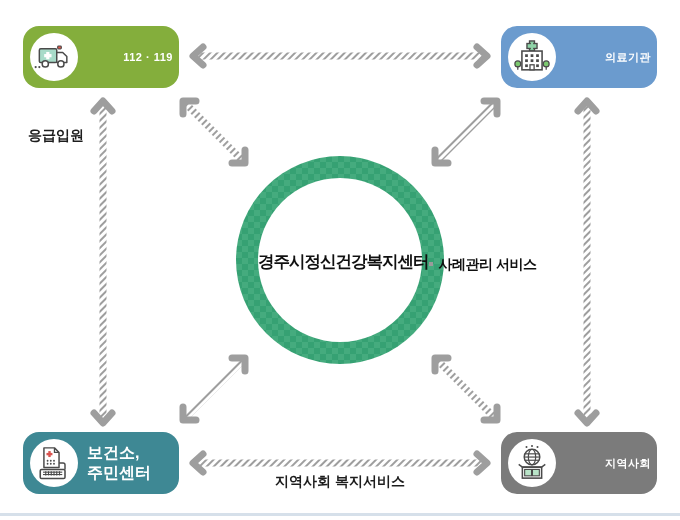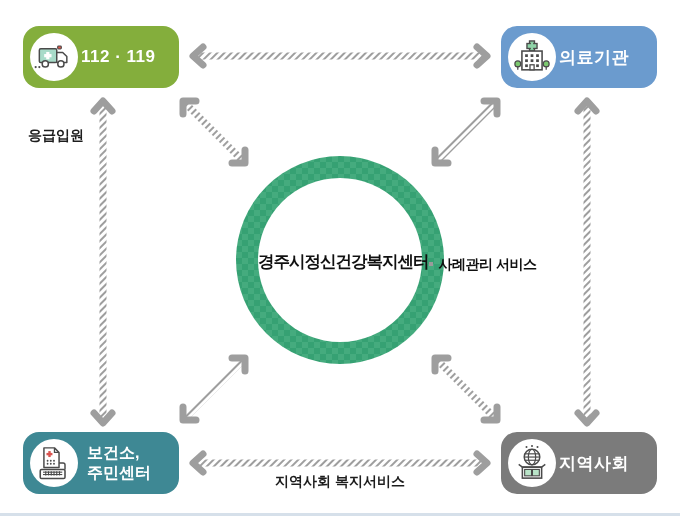--- a/index.html
+++ b/index.html
@@ -3,21 +3,21 @@
 <meta charset="utf-8">
 <style>
   html,body{margin:0;padding:0;}
   body{font-family:"Liberation Sans","DejaVu Sans",sans-serif;background:#ffffff;}
   .stage{position:relative;width:680px;height:520px;background:#ffffff;overflow:hidden;}
 
   
   .node{position:absolute;width:156px;height:62px;border-radius:16px;display:flex;align-items:center;color:#fff;}
   .node .icon-circle{position:absolute;left:7px;top:7px;width:48px;height:48px;background:#fff;border-radius:50%;
     display:flex;align-items:center;justify-content:center;}
-  .node .node-label{position:absolute;left:58px;right:6px;text-align:left;font-weight:bold;font-size:17px;letter-spacing:0.5px;}
+  .node .node-label{position:absolute;left:58px;right:6px;text-align:right;font-weight:bold;font-size:11px;letter-spacing:0.5px;}
   .node .node-label.two-line{text-align:left;left:64px;font-size:16px;line-height:20px;letter-spacing:0;}
   .node-tl{left:23px;top:26px;background:#84ae3c;}
   .node-tr{left:501px;top:26px;background:#6b9bce;}
   .node-bl{left:23px;top:432px;background:#3e8894;}
   .node-br{left:501px;top:432px;background:#7b7b7b;}
 
   
   .edge-label{position:absolute;font-size:14px;font-weight:bold;color:#1d1d1d;line-height:20px;}
   .lbl-left{left:28px;top:125px;}
   .lbl-right{left:607px;top:124px;}

